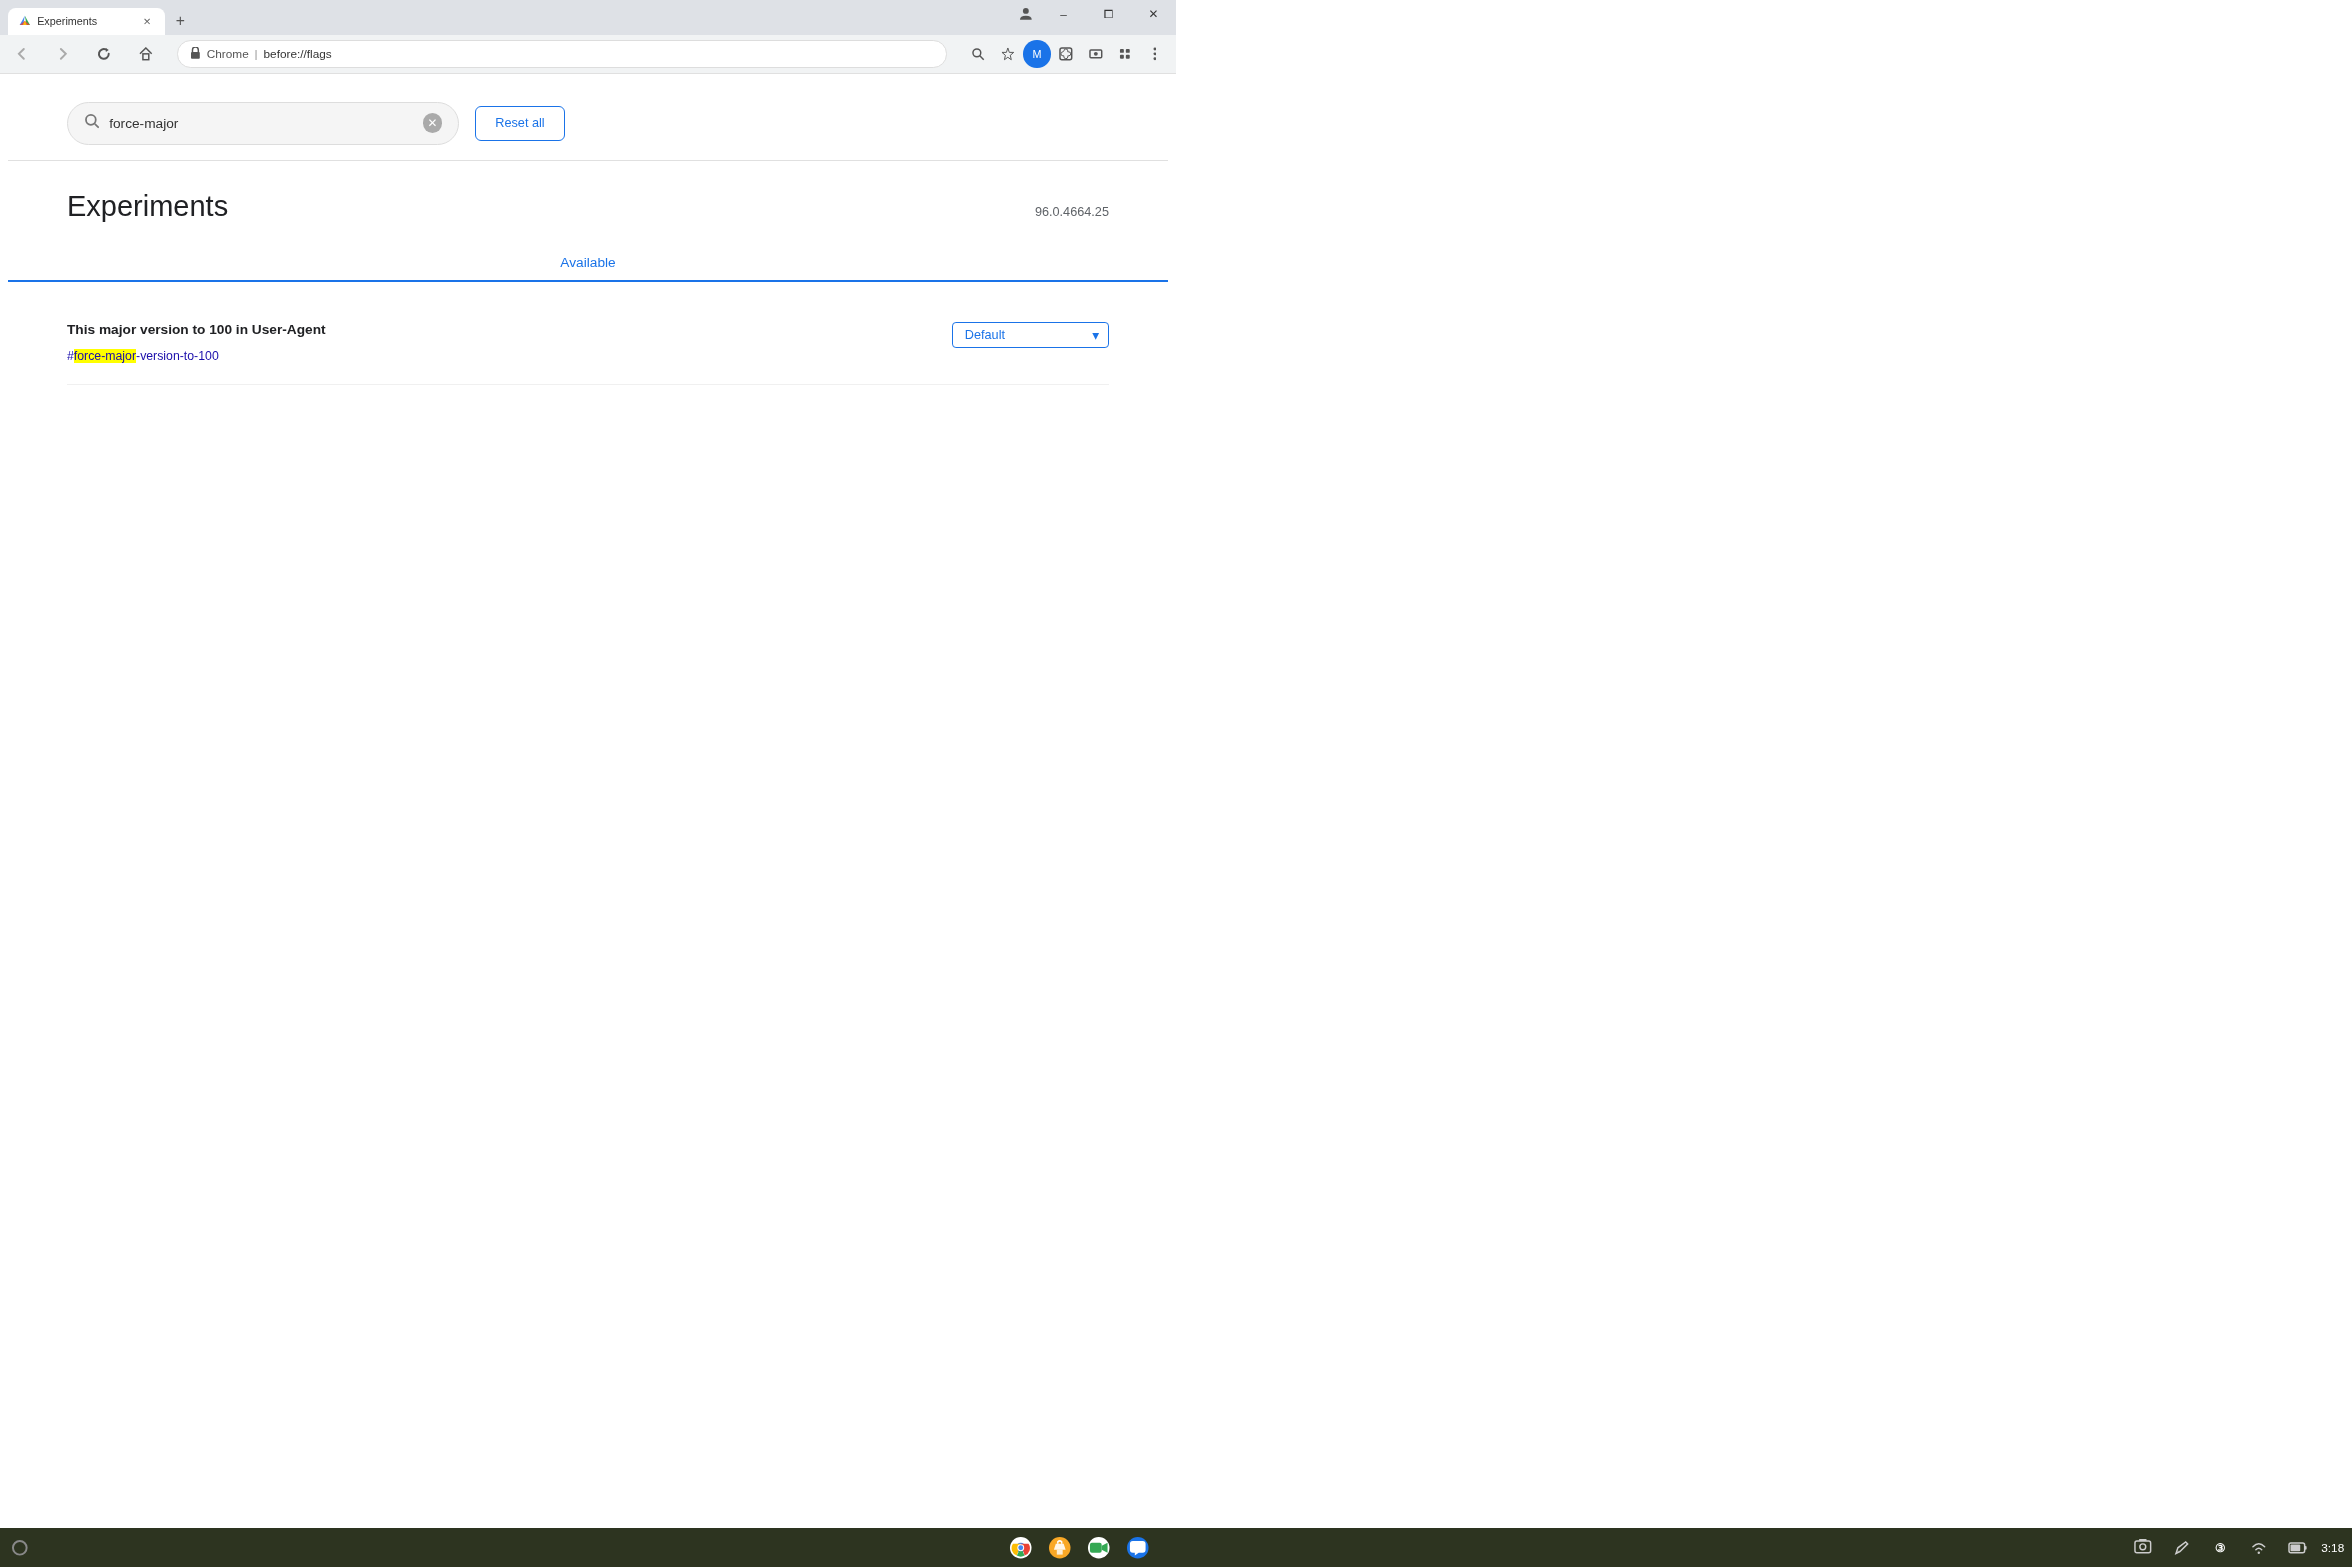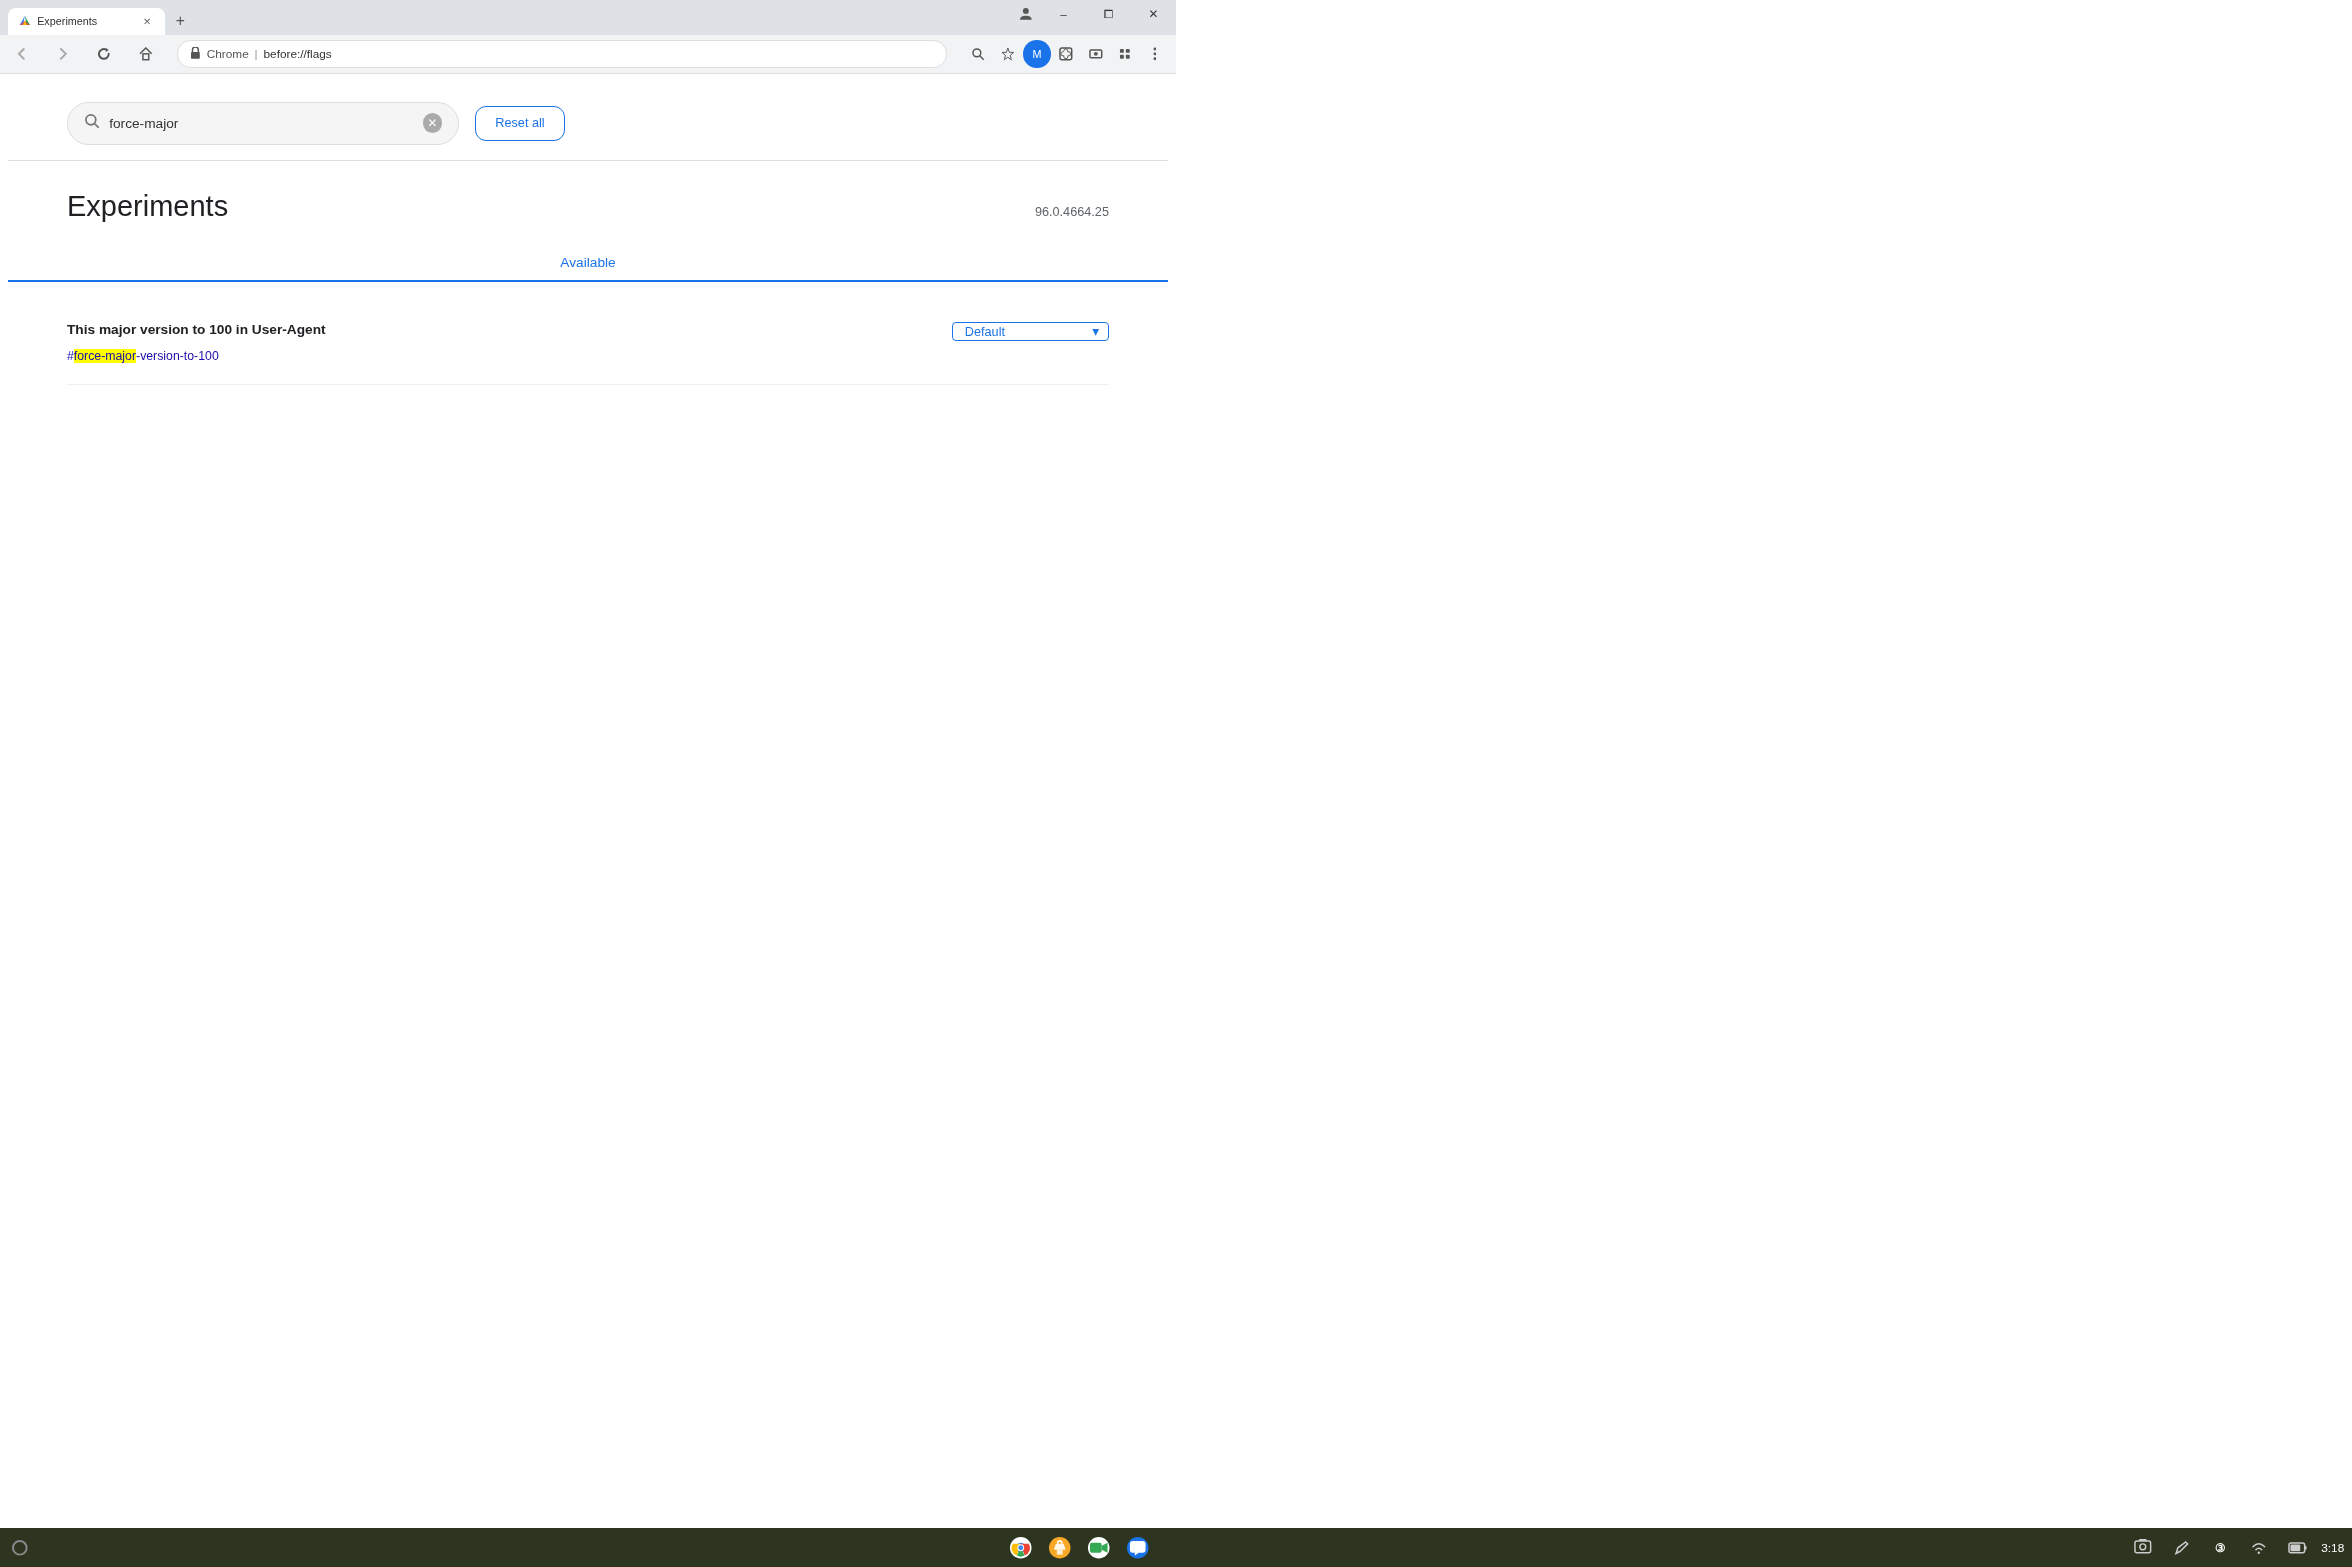--- a/index.html
+++ b/index.html
@@ -149,21 +149,21 @@
       border-radius: 50%;
       background: #aaa;
       color: #fff;
       display: flex; align-items: center; justify-content: center;
       font-size: 11.8px; cursor: pointer;
     }
     .reset-all-btn {
       height: 35px;
       padding: 0 19.6px;
       border: 1px solid #1a73e8;
-      border-radius: 11px;
+      border-radius: 6px;
       background: #fff;
       color: #1a73e8;
       font-size: 12.7px;
       cursor: pointer;
       font-weight: 500;
     }
 
     .divider { height: 1px; background: #e0e0e0; margin: 0 0 0 0; margin-top: 15.7px; }
 
     
@@ -241,21 +241,21 @@
       text-decoration: none;
     }
     .flag-link .highlight {
       background: #ffff00;
       color: #1a0dab;
     }
     .flag-control {
       flex-shrink: 0;
     }
     .flag-select {
-      height: 19px;
+      height: 26px;
       min-width: 157px;
       border: 1px solid #1a73e8;
       border-radius: 3.9px;
       padding: 0 11.8px;
       font-size: 12.7px;
       color: #1a73e8;
       background: #fff;
       cursor: pointer;
       appearance: none;
       -webkit-appearance: none;

